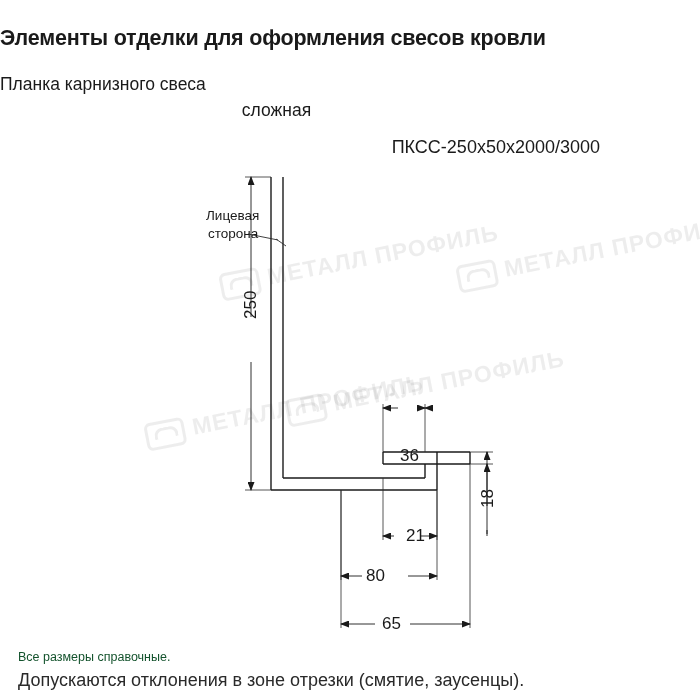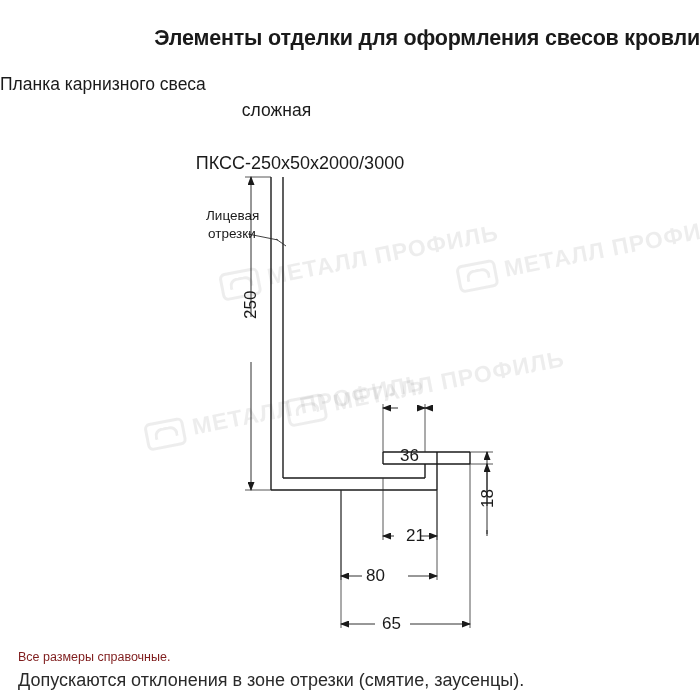--- a/index.html
+++ b/index.html
@@ -17,21 +17,21 @@
   }
   .page {
     position: absolute;
     inset: 0;
   }
   .title {
     position: absolute;
     top: 26px;
     left: 0;
     width: 700px;
-    text-align: right;
+    text-align: left;
     font-size: 21.5px;
     font-weight: bold;
     letter-spacing: -0.2px;
   }
   .subtitle1 {
     position: absolute;
     top: 74px;
     left: 0;
     width: 700px;
     text-align: left;
@@ -43,35 +43,34 @@
     left: 0;
     width: 553px;
     text-align: center;
     font-size: 17.5px;
   }
   .code {
     position: absolute;
     top: 137px;
     left: 0;
     width: 600px;
-    text-align: center;
+    text-align: right;
     font-size: 18px;
-    margin-top: 16px;
   }
   .drawing {
     position: absolute;
     top: 0;
     left: 0;
   }
   .footnote1 {
     position: absolute;
     left: 18px;
     top: 650px;
     font-size: 12.5px;
-    color: #7f1d1d;
+    color: #14532d;
   }
   .footnote2 {
     position: absolute;
     left: 18px;
     top: 670px;
     font-size: 18px;
     color: #2a2a2a;
   }
   .wm {
     position: absolute;
@@ -205,21 +204,21 @@
       <path d="M 487 534 L 487 464" marker-end="url(#ar)"></path>
     </g>
 
     <g stroke="#2b2b2b" stroke-width="0.9" fill="none">
       <path d="M 276 239 L 286 246"></path>
       <path d="M 248 234 L 278 240"></path>
     </g>
   </svg>
 
   <div class="lbl" style="left:206px; top:208px;">Лицевая</div>
-  <div class="lbl" style="left:208px; top:226px;">отрезки</div>
+  <div class="lbl" style="left:208px; top:226px;">сторона</div>
 
   <div class="dim" style="left:241px; top:319px; transform: rotate(-90deg); transform-origin: left top;">250</div>
   <div class="dim" style="left:400px; top:398px;margin-top:48px;">36</div>
   <div class="dim" style="left:478px; top:508px; transform: rotate(-90deg); transform-origin: left top;">18</div>
   <div class="dim" style="left:396px; top:526px;margin-left:10px;">21</div>
   <div class="dim" style="left:366px; top:566px;">80</div>
   <div class="dim" style="left:382px; top:614px;">65</div>
 
   <div class="footnote1">Все размеры справочные.</div>
   <div class="footnote2">Допускаются отклонения в зоне отрезки (смятие, заусенцы).</div>

